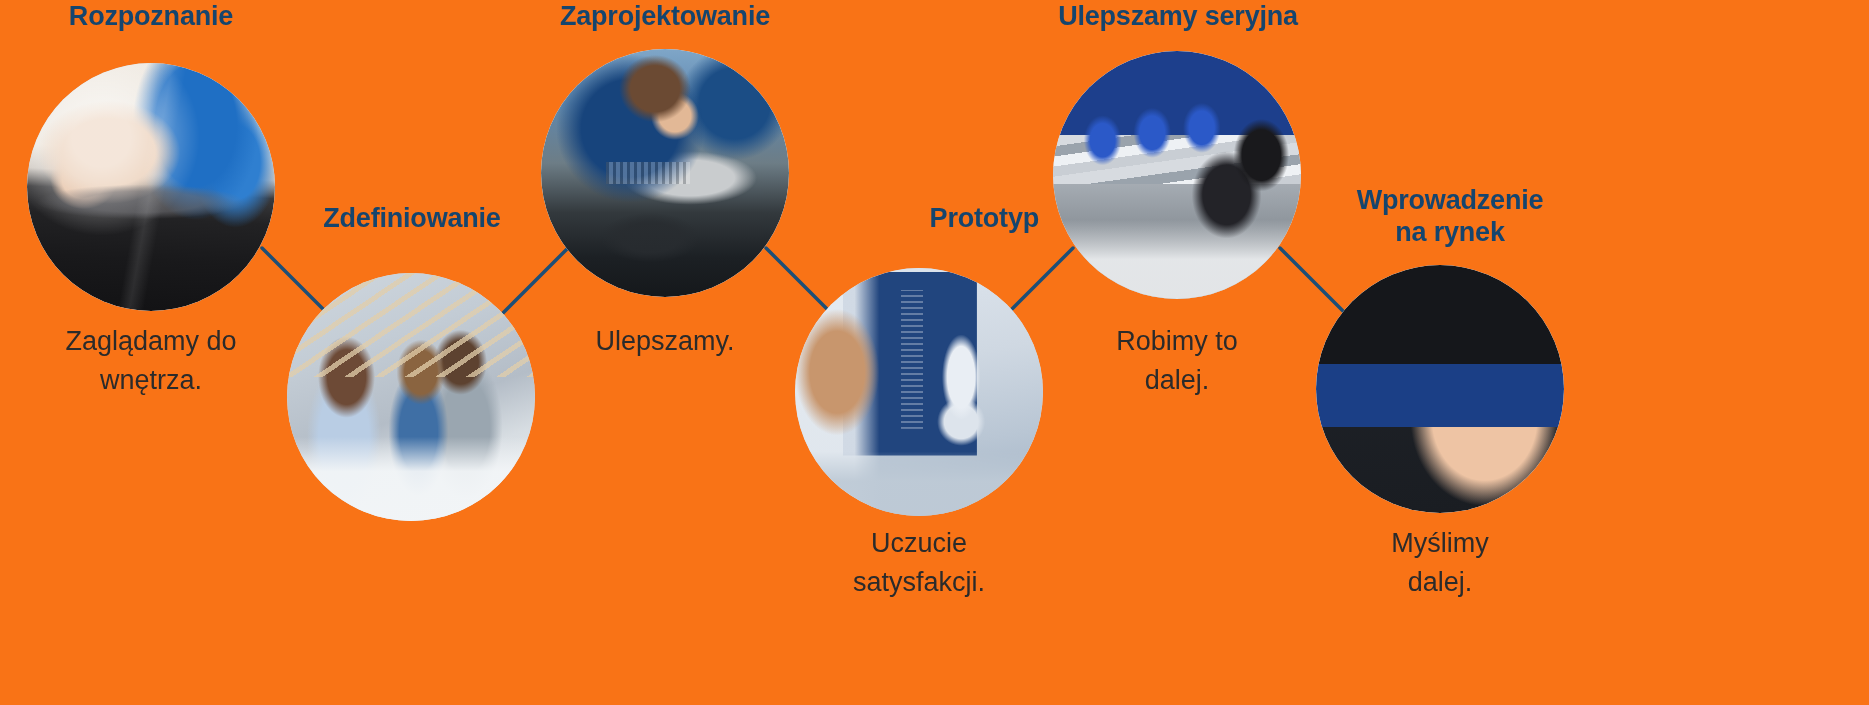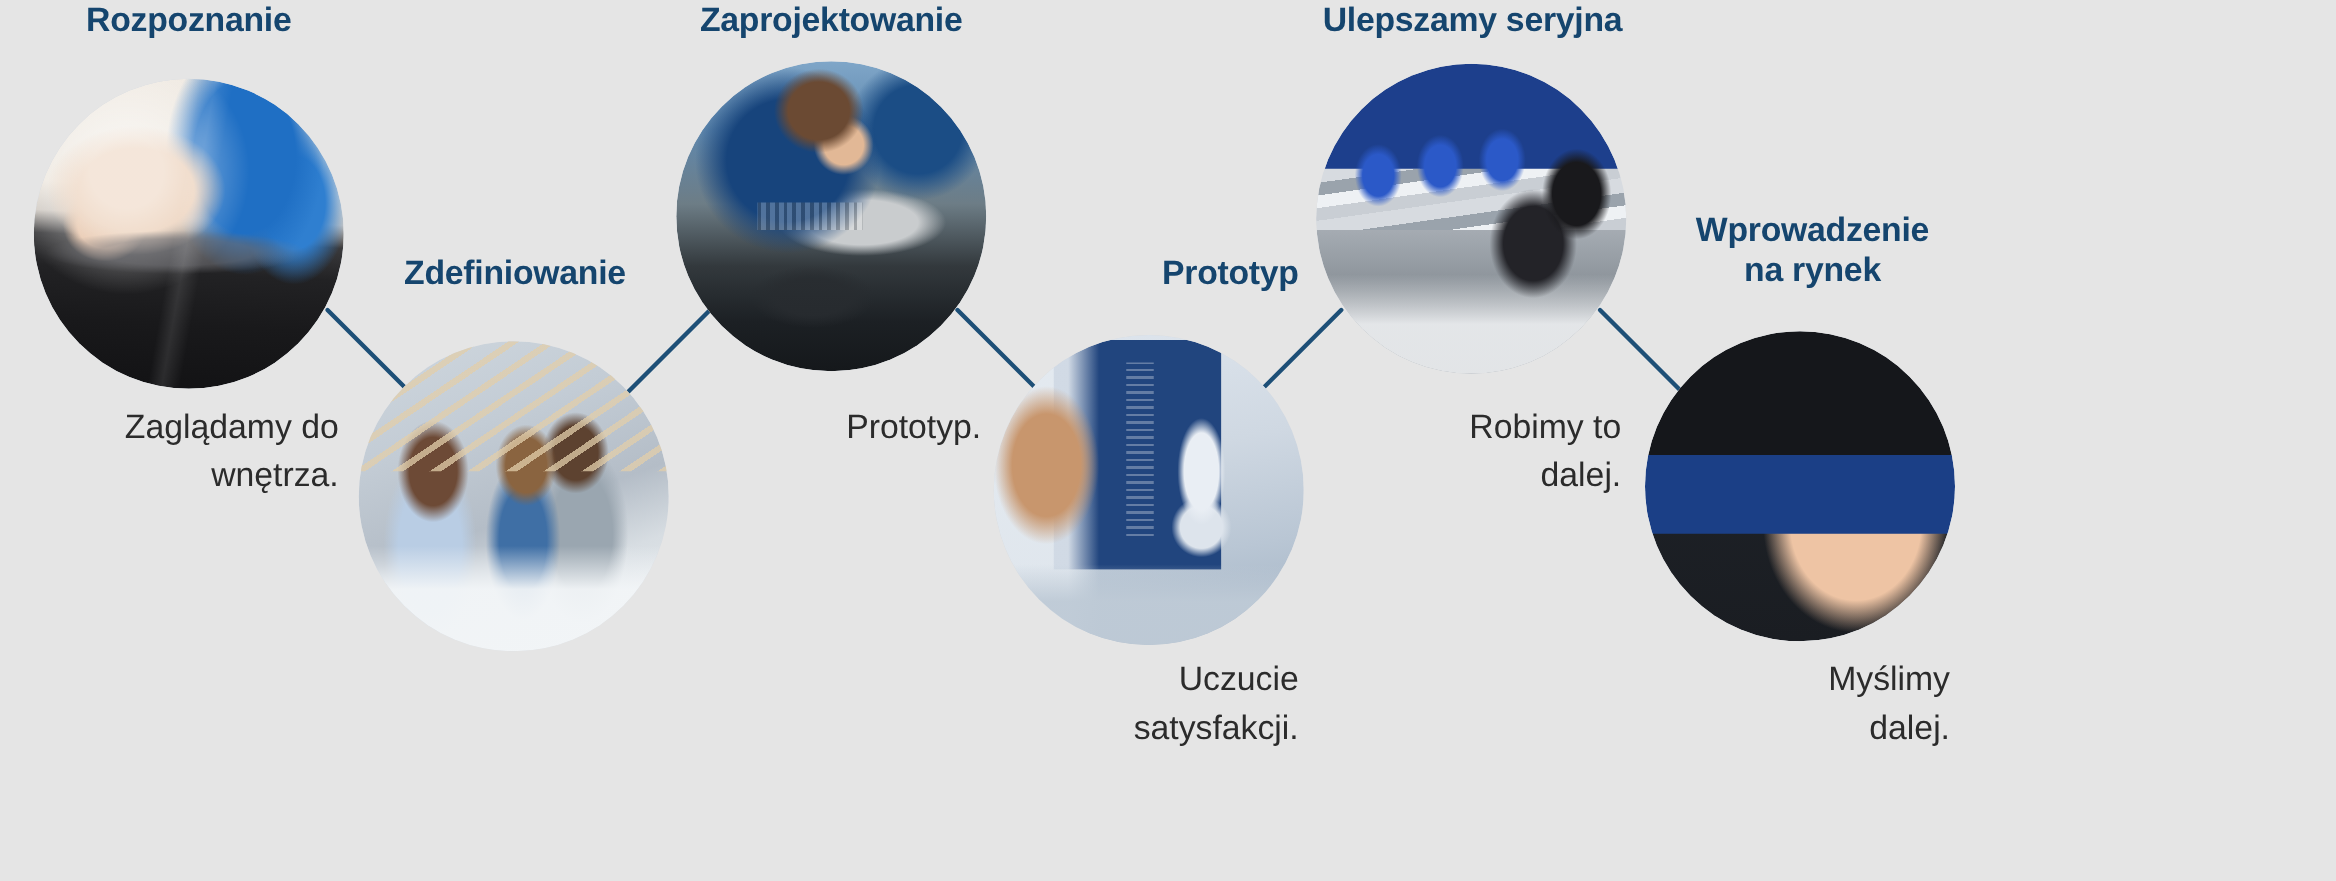--- a/index.html
+++ b/index.html
@@ -3,21 +3,21 @@
 <meta charset="utf-8">
 <title>Proces</title>
 <style>
   * { margin:0; padding:0; box-sizing:border-box; }
   html, body {
     width:1869px; height:705px;
     background:#ffffff;
     font-family:"Liberation Sans", sans-serif;
     overflow:hidden;
   }
-  #stage { position:relative; width:1869px; height:705px; background:#e5e5e5; }
+  #stage { position:relative; width:1869px; height:705px; background:#f97316; }
 
   
   #connectors { position:absolute; left:0; top:0; width:1869px; height:705px; z-index:1; }
 
   
   .node { position:absolute; border-radius:50%; overflow:hidden; z-index:3;
           background:#d9dde2; }
   .node .art { position:absolute; inset:0; border-radius:50%; }
 
   
@@ -31,21 +31,21 @@
     font-stretch:condensed;
     white-space:pre-line;
     text-align:center;
   }
   
   .caption {
     position:absolute; z-index:5;
     color:#2b2b2b;
     font-size:27px;
     line-height:39px;
-    text-align:right;
+    text-align:center;
     white-space:pre-line;
     font-weight:normal;
   }
 
   
 
   
   .art-recon{
     background:
       radial-gradient(circle at 30% 30%, rgba(255,255,255,.55) 0 12%, rgba(255,255,255,0) 40%),
@@ -199,28 +199,28 @@
   <div class="stage-title" style="left:31px; top:0px; width:240px;">Rozpoznanie</div>
 
   <div class="stage-title" style="left:293px; top:202px; width:238px;">Zdefiniowanie</div>
 
   <div class="stage-title" style="left:545px; top:0px; width:240px;">Zaprojektowanie</div>
 
   <div class="stage-title" style="left:799px; top:202px; width:240px;text-align:right;">Prototyp</div>
 
   <div class="stage-title" style="left:1049px; top:0px; width:258px;">Ulepszamy seryjna</div>
 
-  <div class="stage-title" style="left:1320px; top:168px; width:260px;">Wprowadzenie
+  <div class="stage-title" style="left:1320px; top:184px; width:260px;">Wprowadzenie
 na rynek</div>
 
   <div class="caption" style="left:31px; top:322px; width:240px;">Zaglądamy do
 wnętrza.</div>
 
 
-  <div class="caption" style="left:545px; top:322px; width:240px;">Prototyp.</div>
+  <div class="caption" style="left:545px; top:322px; width:240px;">Ulepszamy.</div>
 
   <div class="caption" style="left:799px; top:524px; width:240px;">Uczucie
 satysfakcji.</div>
 
   <div class="caption" style="left:1057px; top:322px; width:240px;">Robimy to
 dalej.</div>
 
   <div class="caption" style="left:1320px; top:524px; width:240px;">Myślimy
 dalej.</div>
 

